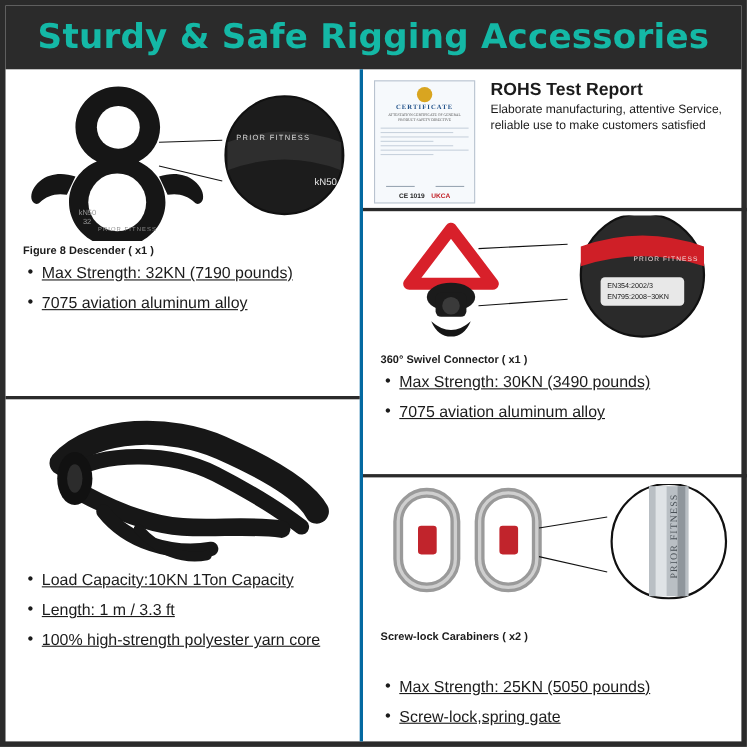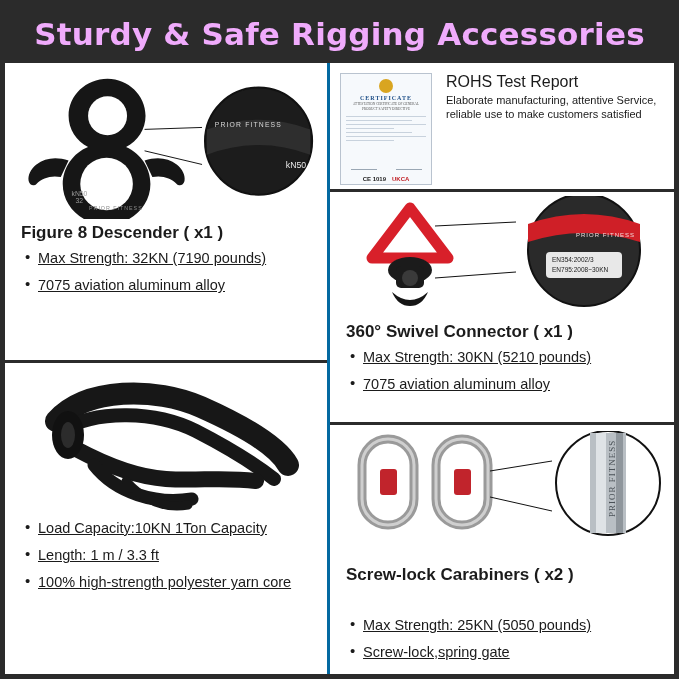--- a/index.html
+++ b/index.html
@@ -14,21 +14,21 @@
     width:679px;height:679px;
     box-sizing:border-box;
     border:5px solid #2b2b2b;
     display:flex;flex-direction:column;
     position:relative;
   }
   
   .header{
     height:58px;
     background:#2b2b2b;
-    color:#f0abfc;
+    color:#14b8a6;
     display:flex;align-items:center;justify-content:center;
     flex:0 0 auto;
   }
   .header h1{
     margin:0;
     font-size:31px;
     font-weight:bold;
     letter-spacing:.2px;
     font-family:"DejaVu Sans", sans-serif;
   }
@@ -45,21 +45,21 @@
   .cell-sling{flex:1 1 auto;}
 
   
   .cell-rohs{height:135px;flex-direction:row;align-items:flex-start;padding-top:10px;}
   .cell-swivel{height:281px;}
   .cell-cara{flex:1 1 auto;gap:25px;}
 
   .art{display:flex;align-items:center;justify-content:center;flex:0 0 auto;}
 
   .title{
-    font-size:17px;
+    font-size:10px;
     font-weight:bold;
     margin:4px 0 6px 6px;
   }
   ul{margin:0;padding:0;list-style:none;text-decoration:underline;}
   li{
     font-size:14.5px;
     line-height:1.25;
     margin:0 0 9px 10px;
     padding-left:13px;
     position:relative;
@@ -100,21 +100,21 @@
     display:flex;justify-content:space-around;align-items:flex-end;
   }
   .cert .sig{width:26px;height:9px;border-bottom:1px solid #9aa7b4;}
   .cert .marks{
     position:absolute;bottom:2px;left:0;right:0;
     display:flex;justify-content:center;gap:6px;align-items:center;
     font-size:6px;color:#222;font-weight:bold;font-family:"Liberation Sans",sans-serif;
   }
   .cert .marks .ul{color:#c12026;font-weight:bold;}
   .rohs-text{margin-left:14px;}
-  .rohs-title{font-size:16px;font-weight:normal;margin:0 0 2px 0;}
+  .rohs-title{font-size:16px;font-weight:bold;margin:0 0 2px 0;}
   .rohs-desc{font-size:11px;line-height:1.3;}
 
   
   .fig8-wrap{position:relative;height:150px;width:100%;}
 
   
   .swivel-wrap{position:relative;height:120px;width:100%;}
   
   .cara-wrap{position:relative;height:105px;width:100%;}
   
@@ -241,21 +241,21 @@
               <path d="M188 28 Q244 8 300 28 L300 46 Q244 28 188 46 Z" fill="#cf1f27"></path>
               <text x="236" y="41" font-family="Liberation Sans, sans-serif" font-size="6" fill="#f2dcdc" letter-spacing="1">PRIOR FITNESS</text>
               <rect x="206" y="56" width="76" height="26" rx="4" fill="#e8e8e8"></rect>
               <text x="212" y="66" font-family="Liberation Sans, sans-serif" font-size="6.5" fill="#222">EN354:2002/3</text>
               <text x="212" y="76" font-family="Liberation Sans, sans-serif" font-size="6.5" fill="#222">EN795:2008~30KN</text>
             </g>
           </svg>
         </div>
         <div class="title">360° Swivel Connector ( x1 )</div>
         <ul>
-          <li>Max Strength: 30KN (5210 pounds)</li>
+          <li>Max Strength: 30KN (3490 pounds)</li>
           <li>7075 aviation aluminum alloy</li>
         </ul>
       </div>
 
       <div class="cell cell-cara">
         <div class="art cara-wrap">
           <svg width="330" height="105" viewBox="0 0 330 105">
             <g stroke="#9a9a9a" fill="none" stroke-width="9">
               <rect x="22" y="8" width="52" height="86" rx="26"></rect>
               <rect x="96" y="8" width="52" height="86" rx="26"></rect>

